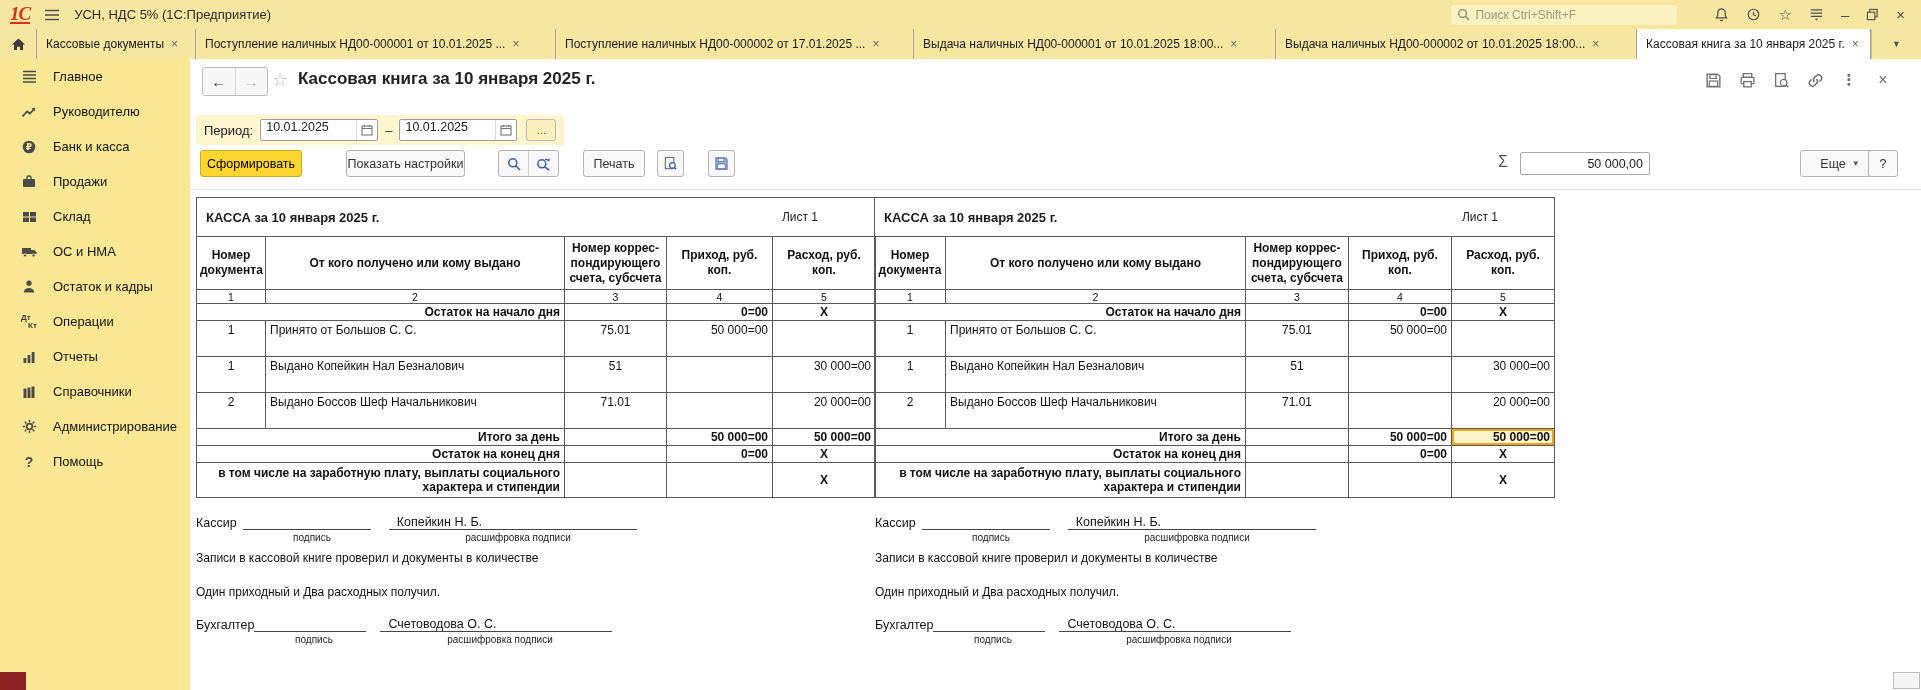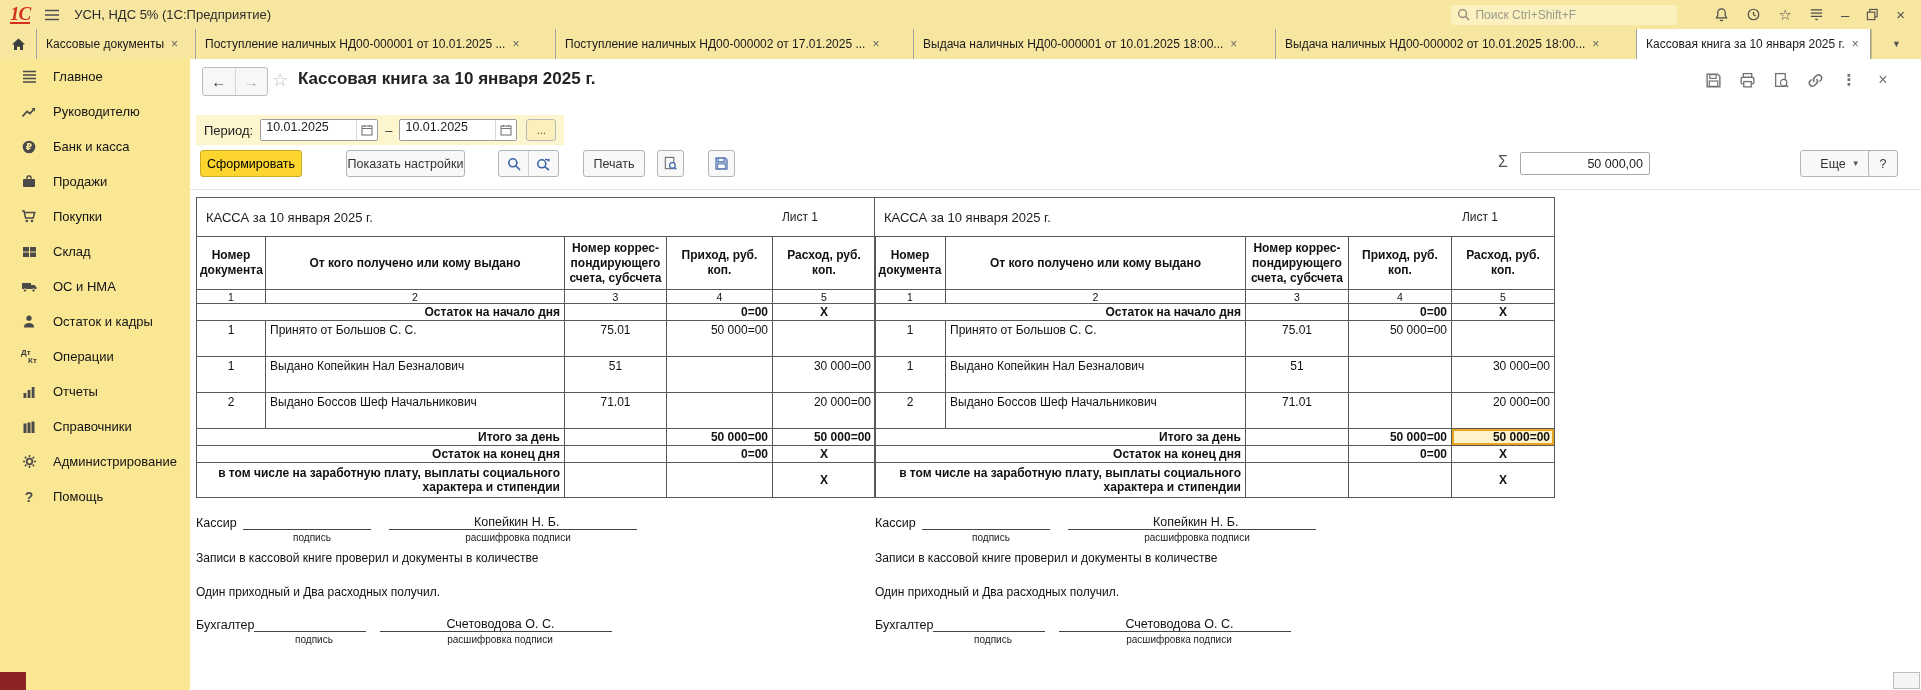--- a/index.html
+++ b/index.html
@@ -73,33 +73,33 @@
              border-radius:2px;background:#fff;font-size:12.5px;text-align:right;display:flex;align-items:center;
              justify-content:flex-end;padding-right:6px;box-sizing:border-box;}
   .btn-more{left:1610px;width:80px;}
   .btn-more .arr{font-size:8px;margin-left:6px;color:#555;}
   .btn-help{left:1678px;width:30px;}
   
   .report{position:absolute;left:0;top:130px;width:1731px;height:501px;border-top:1px solid #e3e3e3;background:#fff;}
   .page{position:absolute;top:7px;}
   .band{height:39px;border:1px solid #595959;border-bottom:none;display:flex;align-items:center;
         position:relative;box-sizing:border-box;}
-  .band .caption{font-weight:normal;font-size:13px;margin-left:9px;}
+  .band .caption{font-weight:bold;font-size:13px;margin-left:9px;}
   .band .sheet{position:absolute;right:56px;font-size:12px;font-weight:normal;}
   .page table{border-collapse:collapse;table-layout:fixed;width:100%;}
   .page td{border:1px solid #595959;font-size:12px;color:#111;padding:1px 4px;overflow:hidden;box-sizing:border-box;}
   tr.head td{font-weight:bold;text-align:center;vertical-align:middle;line-height:1.25;padding:2px 3px;}
   tr.nums td{text-align:center;font-size:10.5px;padding:0;}
   tr.srow td{font-weight:bold;}
   tr.data td{vertical-align:top;padding-top:2px;}
   td.r{text-align:right;} td.c{text-align:center;}
   td.sel{background:#fdf3cd;box-shadow:inset 0 0 0 2px #e9a51d;}
   
   .pfoot{position:absolute;width:679px;font-size:12.5px;color:#111;}
-  .sig-row{display:flex;align-items:flex-end;text-align:center;}
+  .sig-row{display:flex;align-items:flex-end;}
   .sig-label{flex:none;}
   .sig-line{border-bottom:1px solid #444;height:15px;display:inline-block;box-sizing:border-box;}
   .sig-line .nm{font-size:12.5px;padding-left:8px;white-space:nowrap;}
   .sig-sub{display:flex;font-size:10px;color:#222;margin-top:2px;}
   .sig-sub span{display:inline-block;text-align:center;}
   .check-line{font-size:12px;margin-top:20px;}
   .corner-btn{position:absolute;left:1893px;top:672px;width:27px;height:17px;background:#f4f4f4;border:1px solid #bdbdbd;box-sizing:border-box;}
   svg{display:block;}
 </style>
 </head>
@@ -216,30 +216,20 @@
         <span>Банк и касса</span>
     </div>
     <div class="side-item">
       <span class="ic">
         <svg width="16" height="15" viewBox="0 0 16 15">
             <rect x="2" y="5" width="12" height="8" rx="1" fill="#4a4a4a"></rect>
             <path d="M6 5V3.5A1.5 1.5 0 0 1 7.5 2h1A1.5 1.5 0 0 1 10 3.5V5" fill="none" stroke="#4a4a4a" stroke-width="1.4"></path>
           </svg>
       </span>
         <span>Продажи</span>
-    </div>
-    <div class="side-item">
-      <span class="ic">
-        <svg width="16" height="15" viewBox="0 0 16 15">
-            <path d="M1 2h2l1.6 7h7.6l1.5-5.5H4.2" fill="none" stroke="#4a4a4a" stroke-width="1.5"></path>
-            <circle cx="5.8" cy="12" r="1.3" fill="#4a4a4a"></circle>
-            <circle cx="11" cy="12" r="1.3" fill="#4a4a4a"></circle>
-          </svg>
-      </span>
-        <span>Покупки</span>
     </div>
     <div class="side-item">
       <span class="ic">
         <svg width="15" height="14" viewBox="0 0 15 14">
             <rect x="1" y="2" width="6" height="4.5" fill="#4a4a4a"></rect>
             <rect x="8" y="2" width="6" height="4.5" fill="#4a4a4a"></rect>
             <rect x="1" y="7.5" width="6" height="4.5" fill="#4a4a4a"></rect>
             <rect x="8" y="7.5" width="6" height="4.5" fill="#4a4a4a"></rect>
           </svg>
       </span>

